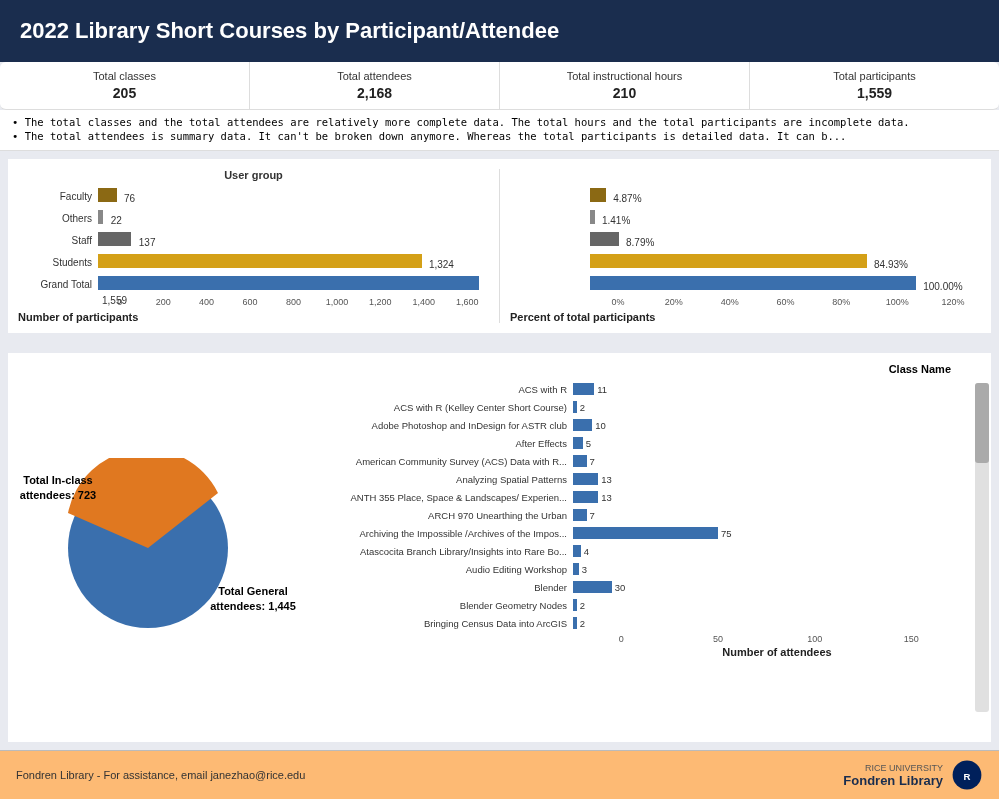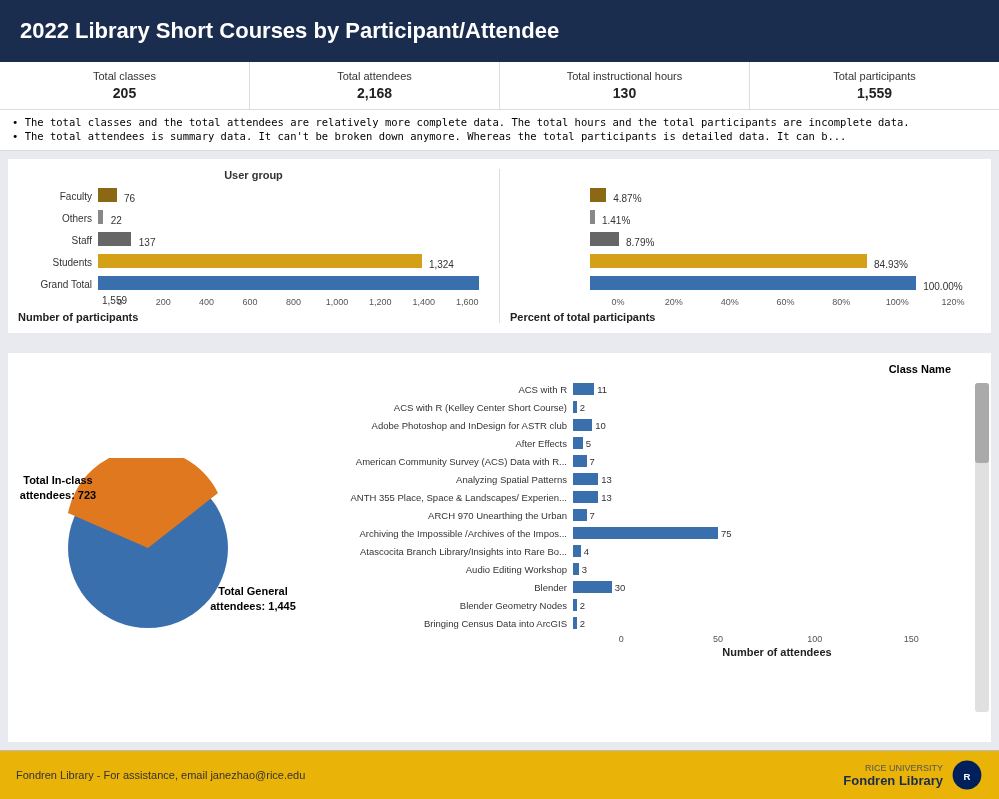--- a/index.html
+++ b/index.html
@@ -5,21 +5,21 @@
     * { box-sizing: border-box; margin: 0; padding: 0; }
     body { font-family: Arial, sans-serif; background: #e8eaf0; width: 999px; height: 799px; overflow: hidden; font-size: 12px; }
     
     .main-container { width: 999px; height: 799px; display: flex; flex-direction: column; }
     
     
     .header { background: #1a2d4e; color: white; padding: 18px 20px; }
     .header h1 { font-size: 22px; font-weight: bold; }
     
     
-    .stats-row { background: white; display: flex; border-bottom: 1px solid #ddd; }
+    .stats-row { background: white; display: flex; border-bottom: 1px solid #ddd; border-radius: 6px; }
     .stat-item { flex: 1; text-align: center; padding: 8px 10px; border-right: 1px solid #ddd; }
     .stat-item:last-child { border-right: none; }
     .stat-label { font-size: 11px; color: #333; margin-bottom: 3px; }
     .stat-value { font-size: 14px; font-weight: bold; color: #222; }
     
     
     .notes { background: white; padding: 6px 12px; font-size: 10.5px; font-family: monospace; border-bottom: 1px solid #ddd; }
     .notes p { margin-bottom: 2px; }
     
     
@@ -68,21 +68,21 @@
     .h-bar-val { font-size: 9.5px; margin-left: 3px; color: #333; }
     
     .right-x-axis { display: flex; padding-left: 280px; font-size: 9px; color: #555; margin-top: 3px; }
     .right-x-axis span { text-align: center; }
     .right-x-axis-label { text-align: center; font-size: 11px; font-weight: bold; margin-top: 2px; padding-left: 280px; color: #222; }
     
     .scrollbar-area { position: absolute; right: 2px; top: 30px; bottom: 30px; width: 14px; background: #e0e0e0; border-radius: 3px; }
     .scrollbar-thumb { width: 14px; height: 80px; background: #aaa; border-radius: 3px; position: absolute; top: 0; }
     
     
-    .footer { background: #eab308; padding: 8px 16px; display: flex; align-items: center; justify-content: space-between; border-top: 1px solid #bbb; flex-shrink: 0; }
+    .footer { background: #fdba74; padding: 8px 16px; display: flex; align-items: center; justify-content: space-between; border-top: 1px solid #bbb; flex-shrink: 0; }
     .footer-text { font-size: 11px; color: #333; }
     .footer-logo { display: flex; align-items: center; gap: 8px; }
     .footer-logo-text { font-size: 11px; text-align: right; }
     .footer-logo-text .university { font-size: 9px; color: #555; }
     .footer-logo-text .library { font-size: 13px; font-weight: bold; color: #1a2d4e; }
     .logo-icon { width: 32px; height: 32px; }
   </style>
 </head>
 <body>
 
@@ -96,21 +96,21 @@
     <div class="stat-item">
       <div class="stat-label">Total classes</div>
       <div class="stat-value">205</div>
     </div>
     <div class="stat-item">
       <div class="stat-label">Total attendees</div>
       <div class="stat-value">2,168</div>
     </div>
     <div class="stat-item">
       <div class="stat-label">Total instructional hours</div>
-      <div class="stat-value">130</div>
+      <div class="stat-value">210</div>
     </div>
     <div class="stat-item">
       <div class="stat-label">Total participants</div>
       <div class="stat-value">1,559</div>
     </div>
   </div>
 
   <div class="notes">
     <p>•  The total classes and the total attendees are relatively more complete data. The total hours and the total participants are incomplete data.</p>
     <p>•  The total attendees is summary data. It can't be broken down anymore.  Whereas the total participants is detailed data. It can b...</p>

